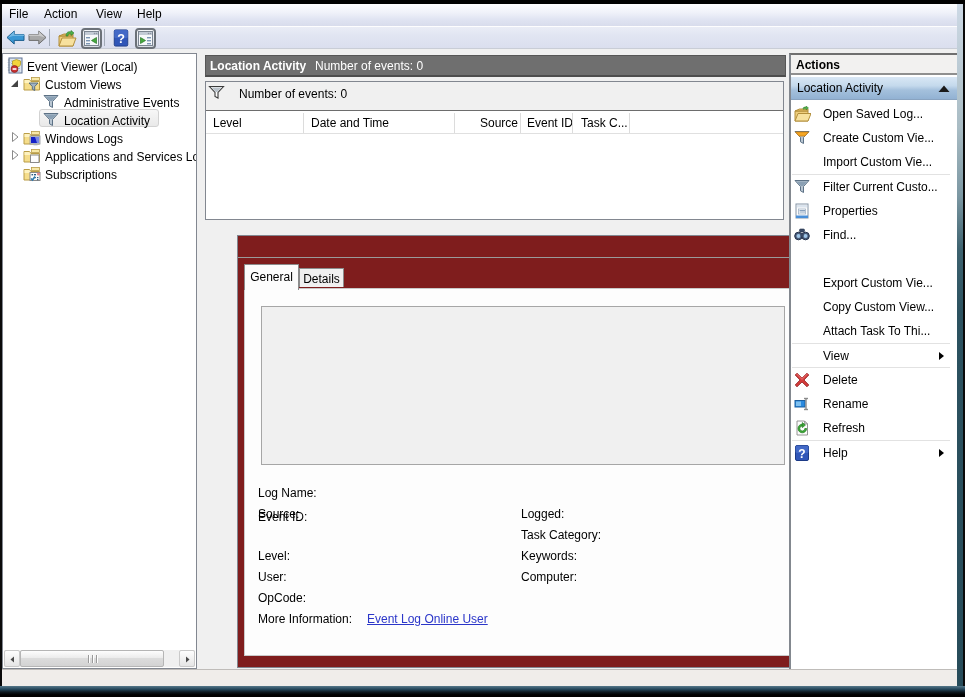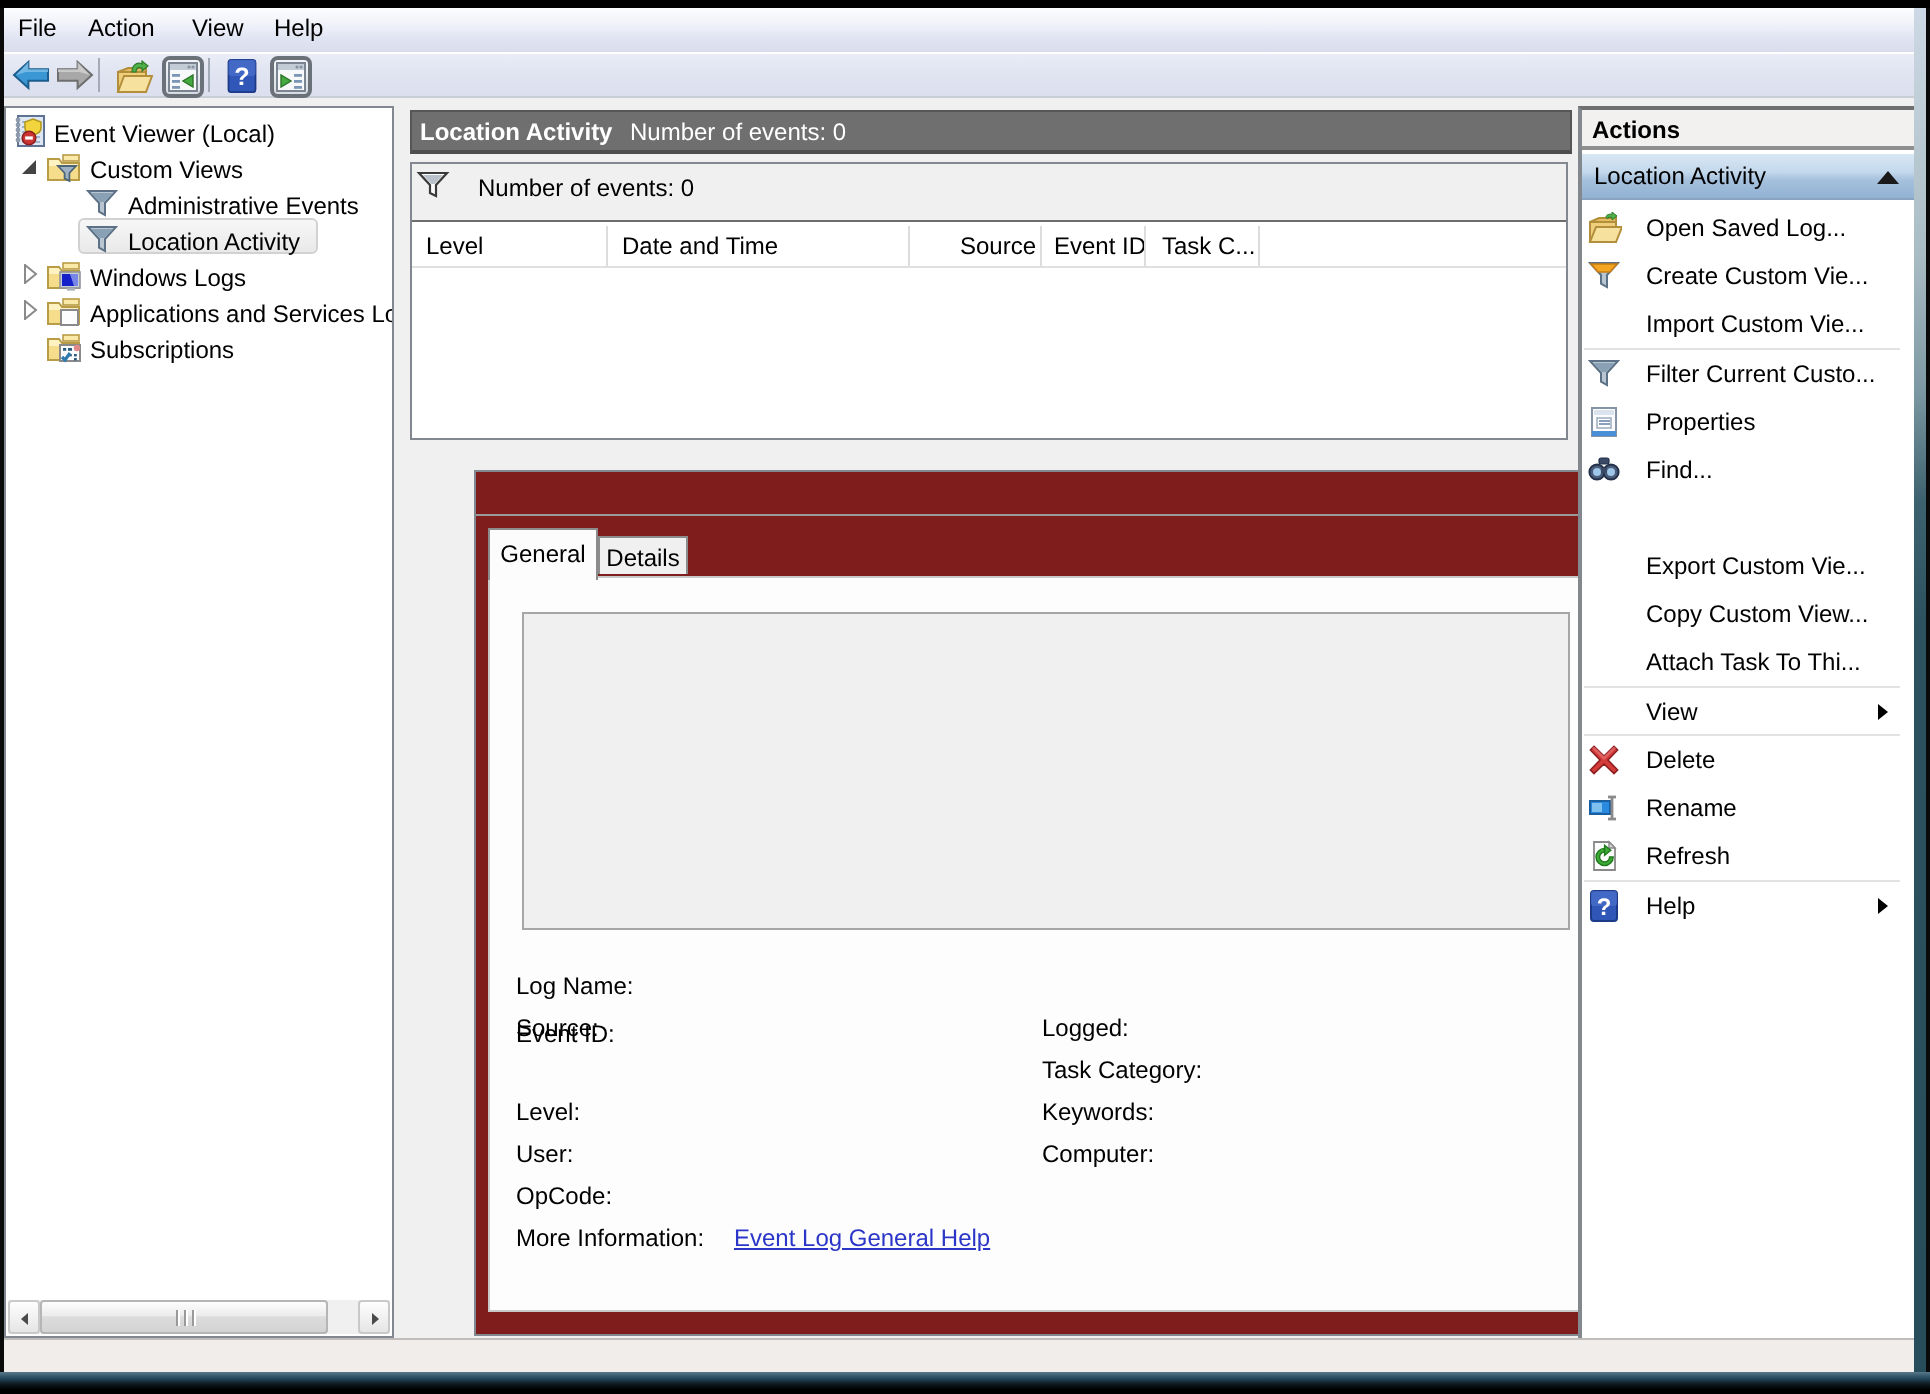--- a/index.html
+++ b/index.html
@@ -334,21 +334,21 @@
     <span class="lbl" style="left:13px;top:218px;">Source:</span>
     <span class="lbl" style="left:13px;top:221px;">Event ID:</span>
     <span class="lbl" style="left:13px;top:260px;">Level:</span>
     <span class="lbl" style="left:13px;top:281px;">User:</span>
     <span class="lbl" style="left:13px;top:302px;">OpCode:</span>
     <span class="lbl" style="left:13px;top:323px;">More Information:</span>
     <span class="lbl" style="left:276px;top:218px;">Logged:</span>
     <span class="lbl" style="left:276px;top:239px;">Task Category:</span>
     <span class="lbl" style="left:276px;top:260px;">Keywords:</span>
     <span class="lbl" style="left:276px;top:281px;">Computer:</span>
-    <a class="lbl link" style="left:122px;top:323px;">Event Log General Help</a>
+    <a class="lbl link" style="left:122px;top:323px;">Event Log Online User</a>
   </div>
 </div>
 <div class="abs" id="actions">
   <div id="acthead">Actions</div>
   <div id="actsub">Location Activity
     <svg style="position:absolute;left:147px;top:8px;" width="12" height="8" viewBox="0 0 12 8">
         <polygon points="6,0.5 11.5,7 0.5,7" fill="#1a1a1a"></polygon>
       </svg>
   </div>
   <div class="arow" style="top:47px;">

